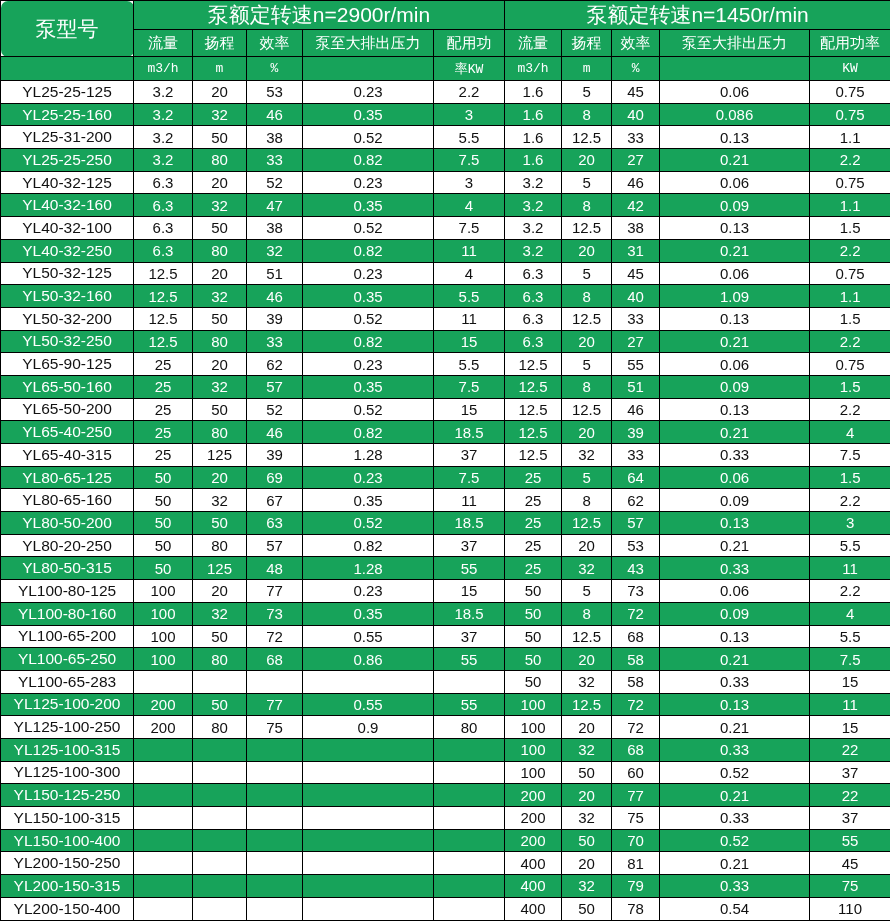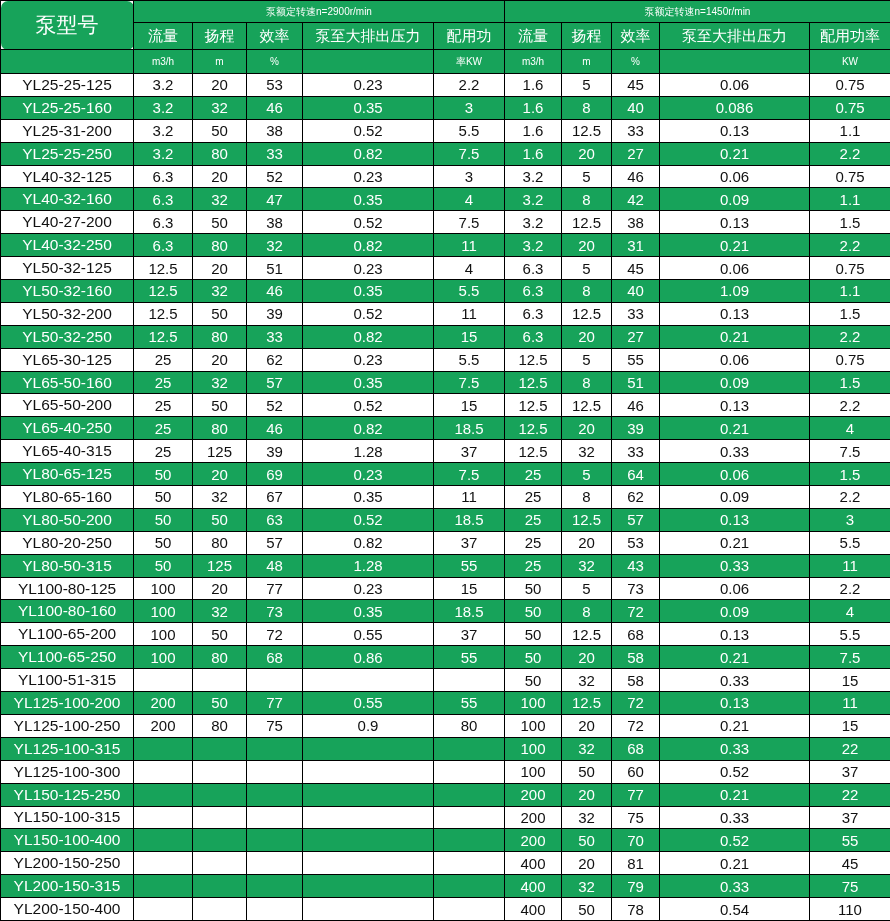--- a/index.html
+++ b/index.html
@@ -32,28 +32,29 @@
   
   thead td, thead th {
     background: #17A35A;
     color: #ffffff;
   }
   .hd-model {
     font-size: 21px;
     border-radius: 7px;
   }
   .hd-group {
-    font-size: 10px;
+    font-size: 21px;
   }
   .hd-sub {
     font-size: 15px;
     line-height: 1.05;
   }
   .hd-unit {
-    font-size: 10px;
+    font-size: 13px;
+    font-family: Liberation Mono, monospace;
   }
   .hd-blank {
     background: #17A35A;
   }
   
   tbody tr { height: 15px; }
   tbody td {
     font-size: 15px;
     color: #111111;
     background: #ffffff;
@@ -198,21 +199,21 @@
         <td>47</td>
         <td>0.35</td>
         <td>4</td>
         <td>3.2</td>
         <td>8</td>
         <td>42</td>
         <td>0.09</td>
         <td>1.1</td>
       </tr>
       <tr>
-        <td class="model">YL40-27-200</td>
+        <td class="model">YL40-32-100</td>
         <td>6.3</td>
         <td>50</td>
         <td>38</td>
         <td>0.52</td>
         <td>7.5</td>
         <td>3.2</td>
         <td>12.5</td>
         <td>38</td>
         <td>0.13</td>
         <td>1.5</td>
@@ -276,21 +277,21 @@
         <td>33</td>
         <td>0.82</td>
         <td>15</td>
         <td>6.3</td>
         <td>20</td>
         <td>27</td>
         <td>0.21</td>
         <td>2.2</td>
       </tr>
       <tr>
-        <td class="model">YL65-30-125</td>
+        <td class="model">YL65-90-125</td>
         <td>25</td>
         <td>20</td>
         <td>62</td>
         <td>0.23</td>
         <td>5.5</td>
         <td>12.5</td>
         <td>5</td>
         <td>55</td>
         <td>0.06</td>
         <td>0.75</td>
@@ -458,21 +459,21 @@
         <td>68</td>
         <td>0.86</td>
         <td>55</td>
         <td>50</td>
         <td>20</td>
         <td>58</td>
         <td>0.21</td>
         <td>7.5</td>
       </tr>
       <tr>
-        <td class="model">YL100-51-315</td>
+        <td class="model">YL100-65-283</td>
         <td></td>
         <td></td>
         <td></td>
         <td></td>
         <td></td>
         <td>50</td>
         <td>32</td>
         <td>58</td>
         <td>0.33</td>
         <td>15</td>

